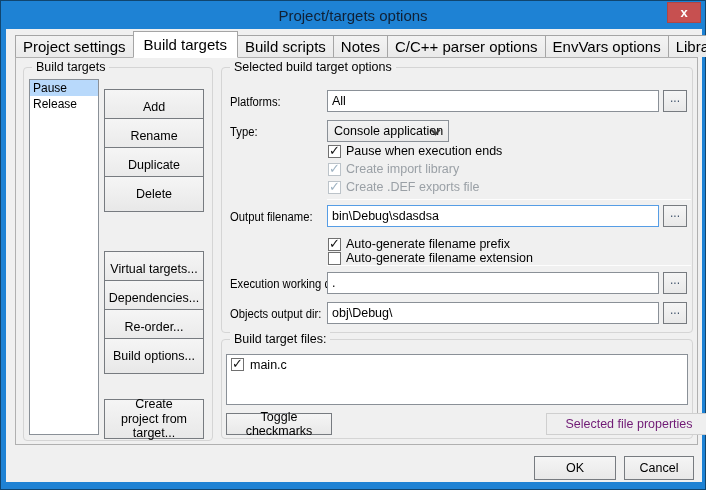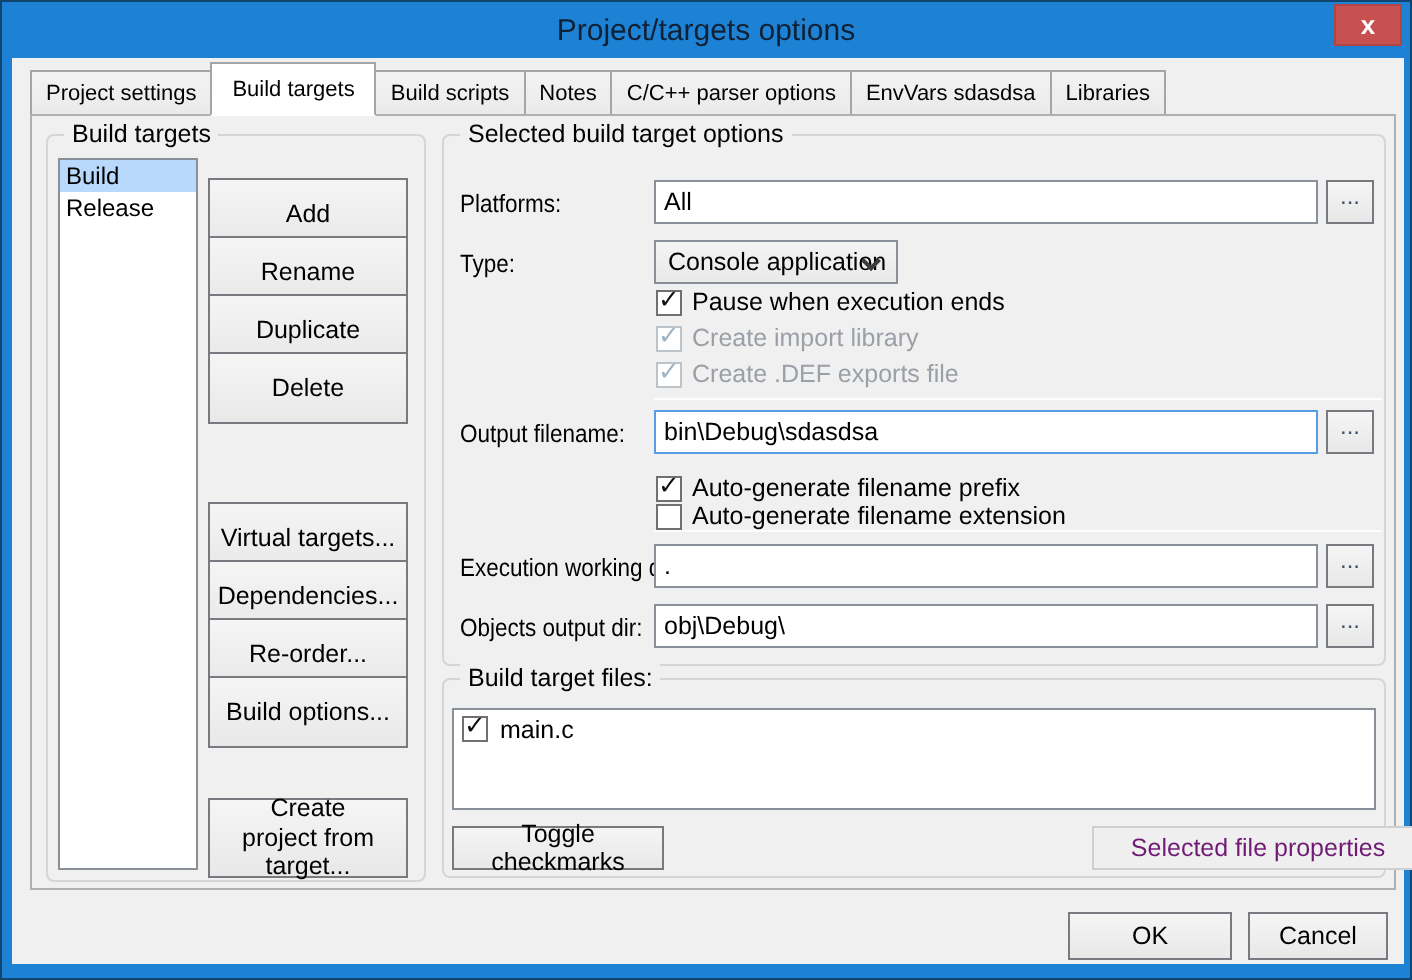--- a/index.html
+++ b/index.html
@@ -19,21 +19,21 @@
                font-weight: bold; font-size: 13px; cursor: pointer; }
 
   
   .client { position: absolute; left: 5px; top: 28px; width: 696px; height: 453px;
             background: #f0f0f0; }
 
   
   .tabbar { position: absolute; left: 9px; top: 0; height: 28px; display: flex;
             align-items: flex-end; z-index: 3; }
   .tab { height: 22px; padding: 0 7px; display: flex; align-items: center;
-         font-size: 11px; white-space: nowrap;
+         font-size: 15px; white-space: nowrap;
          background: linear-gradient(#f3f3f3, #eaeaea);
          border: 1px solid #a5a5a5; border-bottom: none; margin-right: -1px; cursor: pointer; }
   .tab.active { height: 27px; margin-bottom: -1px; background: #fff; z-index: 4;
                 padding: 0 10px; border-bottom: 1px solid #fff; }
 
   .tabpage { position: absolute; left: 9px; top: 28px; width: 683px; height: 388px;
              border: 1px solid #b0b0b0; background: #f0f0f0; z-index: 1; }
 
   
   .groupbox { position: absolute; border: 1px solid #d5d5d5; border-radius: 4px; z-index: 2; }
@@ -129,32 +129,32 @@
   </div>
 
   <div class="client">
 
     <div class="tabbar">
       <div class="tab">Project settings</div>
       <div class="tab active">Build targets</div>
       <div class="tab">Build scripts</div>
       <div class="tab">Notes</div>
       <div class="tab">C/C++ parser options</div>
-      <div class="tab">EnvVars sdasdsa</div>
+      <div class="tab">EnvVars options</div>
       <div class="tab">Libraries</div>
     </div>
 
     <div class="tabpage"></div>
 
     <div class="groupbox" id="grp-targets">
       <span class="grouplabel">Build targets</span>
     </div>
 
     <div class="targets-list">
-      <div class="target-item selected">Build</div>
+      <div class="target-item selected">Pause</div>
       <div class="target-item">Release</div>
     </div>
 
     <div class="btn side-btn" id="btn-add">Add</div>
     <div class="btn side-btn" id="btn-rename">Rename</div>
     <div class="btn side-btn" id="btn-duplicate">Duplicate</div>
     <div class="btn side-btn" id="btn-delete">Delete</div>
     <div class="btn side-btn" id="btn-virtual">Virtual targets...</div>
     <div class="btn side-btn" id="btn-dependencies">Dependencies...</div>
     <div class="btn side-btn" id="btn-reorder">Re-order...</div>

